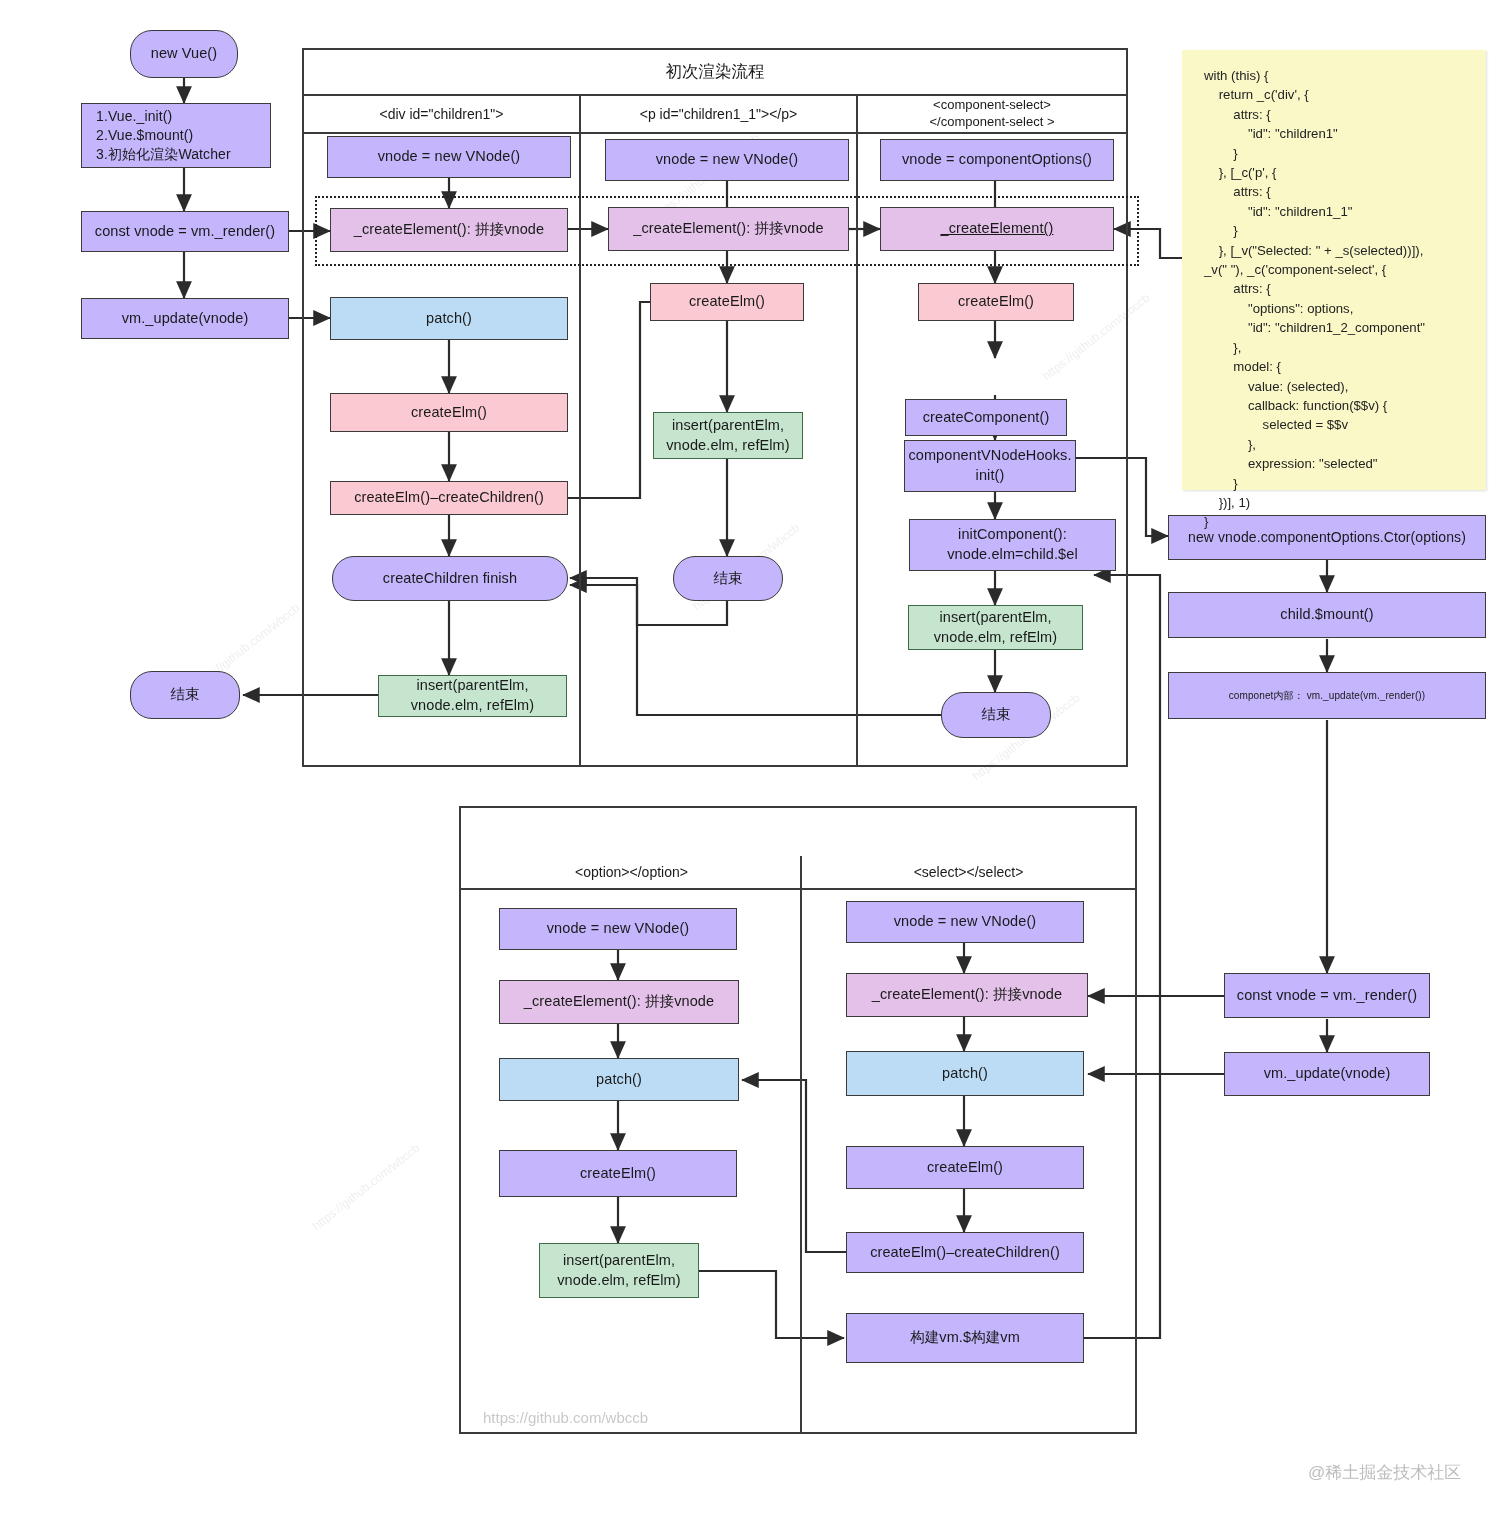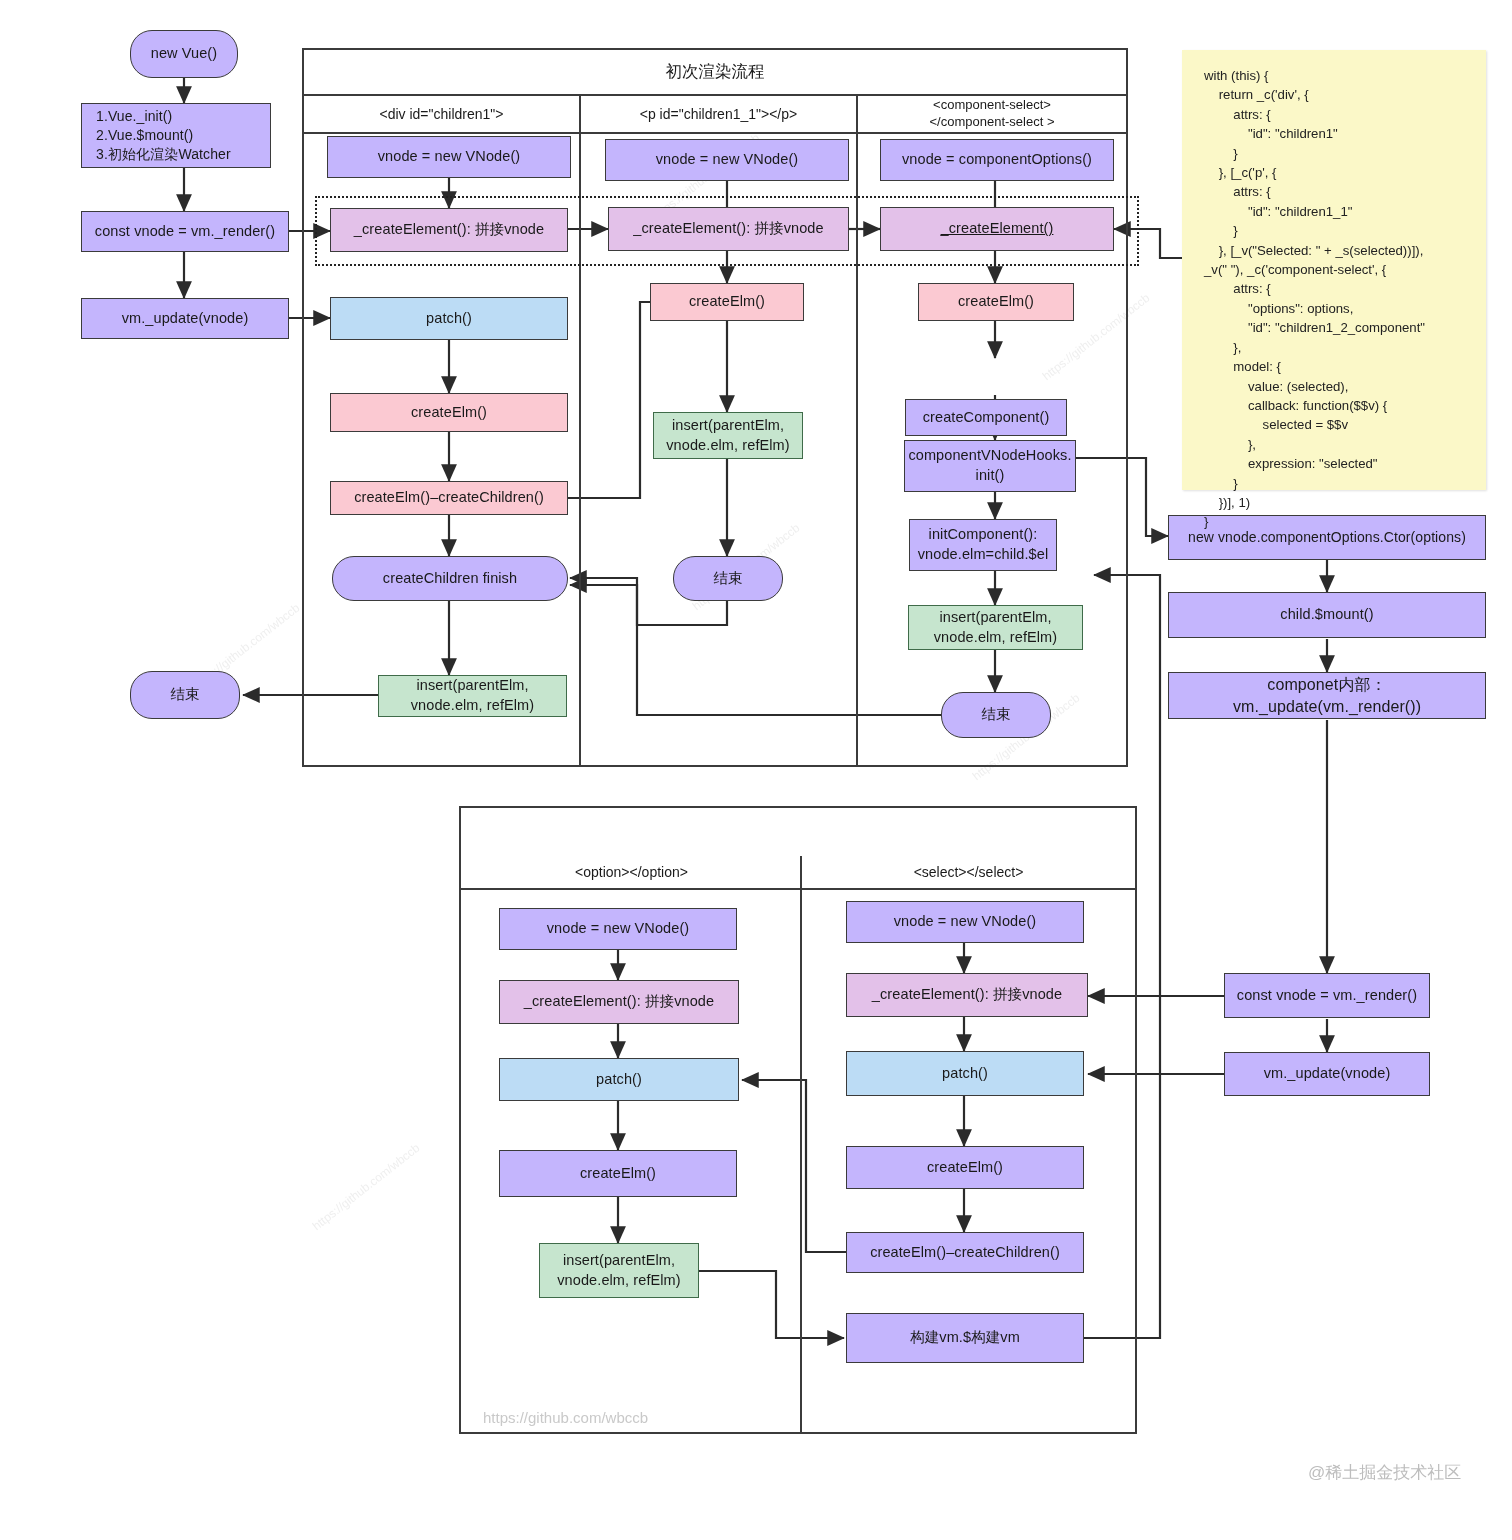--- a/index.html
+++ b/index.html
@@ -202,29 +202,29 @@
   <div class="node green" style="left:653px;top:412px;width:150px;height:47px;">insert(parentElm,
 vnode.elm, refElm)</div>
   <div class="node rounded" style="left:673px;top:556px;width:110px;height:45px;">结束</div>
 
   <div class="node" style="left:880px;top:139px;width:234px;height:42px;">vnode = componentOptions()</div>
   <div class="node purple" style="left:880px;top:207px;width:234px;height:44px;text-decoration:underline;">_createElement()</div>
   <div class="node pink" style="left:918px;top:283px;width:156px;height:38px;">createElm()</div>
   <div class="node" style="left:905px;top:358px;width:162px;height:37px;margin-top:41px;">createComponent()</div>
   <div class="node" style="left:904px;top:440px;width:172px;height:52px;">componentVNodeHooks.
 init()</div>
-  <div class="node" style="left:909px;top:519px;width:148px;height:52px;">initComponent():
+  <div class="node" style="left:909px;top:519px;width:207px;height:52px;">initComponent():
 vnode.elm=child.$el</div>
   <div class="node green" style="left:908px;top:605px;width:175px;height:45px;">insert(parentElm,
 vnode.elm, refElm)</div>
   <div class="node rounded" style="left:941px;top:692px;width:110px;height:46px;">结束</div>
 
   <div class="node" style="left:1168px;top:515px;width:318px;height:45px;font-size:14px;">new vnode.componentOptions.Ctor(options)</div>
   <div class="node" style="left:1168px;top:592px;width:318px;height:46px;">child.$mount()</div>
-  <div class="node" style="left:1168px;top:672px;width:318px;height:47px;font-size:16px;">componet内部： vm._update(vm._render())</div>
+  <div class="node" style="left:1168px;top:672px;width:318px;height:47px;font-size:10px;">componet内部： vm._update(vm._render())</div>
   <div class="node" style="left:1224px;top:973px;width:206px;height:45px;">const vnode = vm._render()</div>
   <div class="node" style="left:1224px;top:1052px;width:206px;height:44px;">vm._update(vnode)</div>
 
   <div id="code-note" style="left:1182px;top:50px;width:304px;height:440px;">with (this) {
     return _c('div', {
         attrs: {
             "id": "children1"
         }
     }, [_c('p', {
         attrs: {

